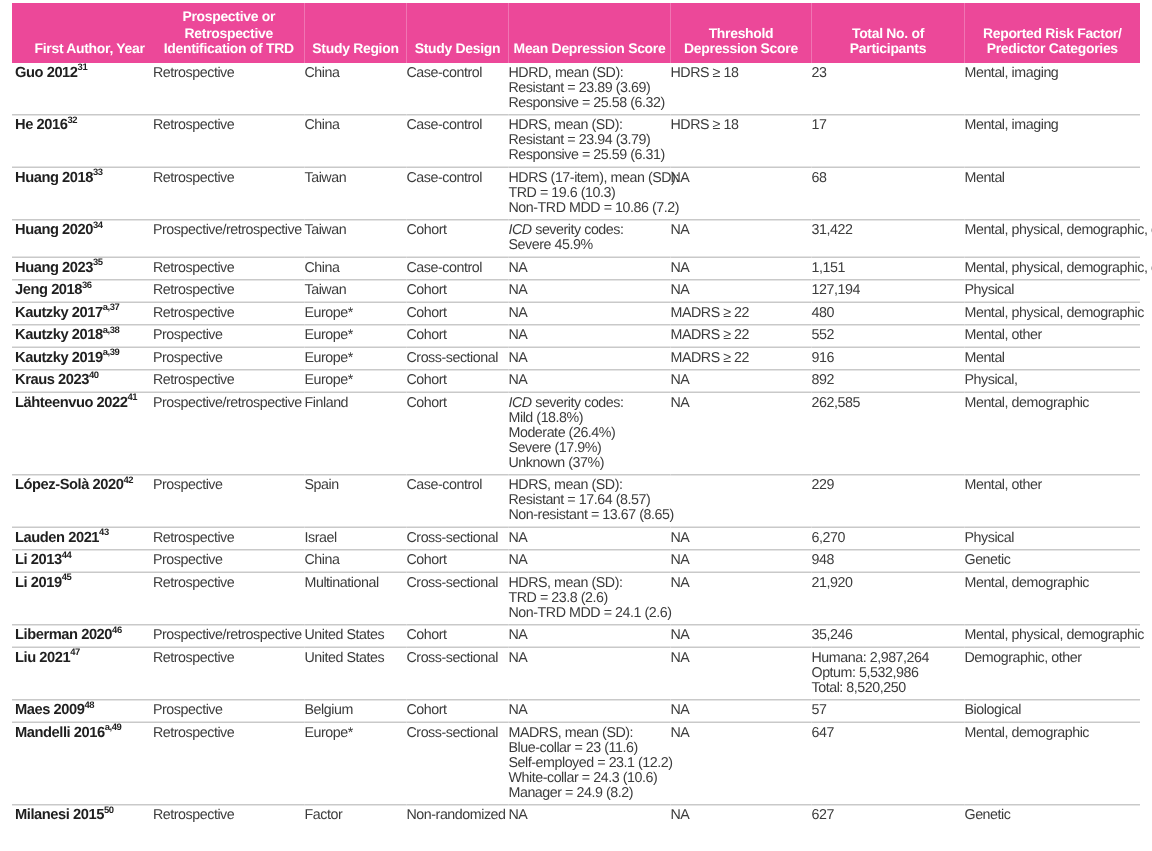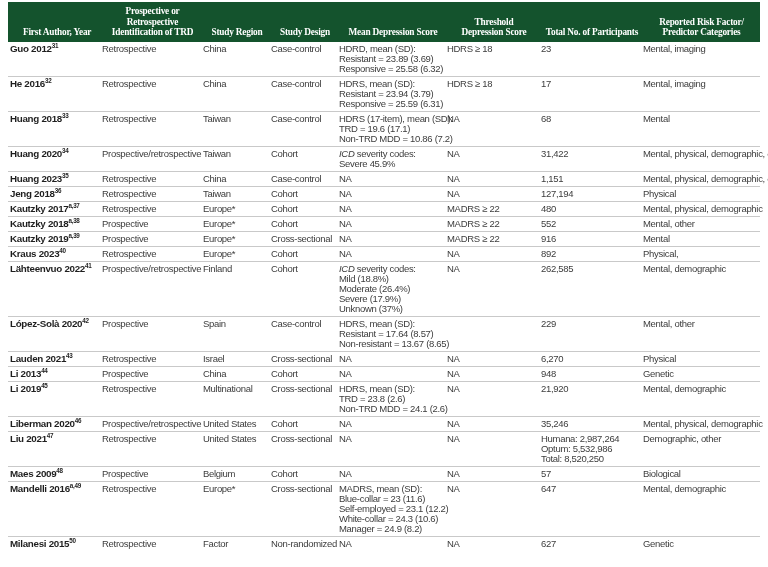--- a/index.html
+++ b/index.html
@@ -1,22 +1,22 @@
 <!DOCTYPE html>
 <html><head>
 <meta charset="utf-8">
 <style>
   html, body { margin:0; padding:0; background:#ffffff; }
   body { font-family:"Liberation Sans", sans-serif; width:768px; height:567px; overflow:hidden; }
   .page { padding:2px 8px 0 8px; }
   .page-title { font-size:13.5px; font-weight:bold; color:#1d5c8a; margin:2px 0 3px 0; letter-spacing:-0.2px; }
   table.data-table { border-collapse:collapse; table-layout:fixed; width:752px; }
-  thead th { background:#14532d; color:#ffffff; font-size:9.3px; font-weight:bold;
+  thead th { background:#ec4899; color:#ffffff; font-size:9.3px; font-weight:bold;
              vertical-align:bottom; text-align:center; padding:4px 2px 4px 2px;
-             line-height:10.5px; letter-spacing:-0.2px;font-family:Liberation Serif, serif; }
+             line-height:10.5px; letter-spacing:-0.2px; }
   thead th.col-left { text-align:left; padding-left:15px; }
   tbody td { vertical-align:top; font-size:9.5px; color:#3c3c3c; line-height:10px;
              padding:2px 4px 2px 0; letter-spacing:-0.3px; }
   tbody tr:not(:last-child) td { border-bottom:1px solid #c9c9c9; }
   tbody td.c-author { padding-left:2px; }
   .author { font-weight:bold; color:#1f1f1f; font-size:9.8px; letter-spacing:-0.3px; }
   sup.ref { font-size:6.3px; vertical-align:super; line-height:0; }
   .score-title { font-weight:normal; white-space:nowrap; }
   .score-title i { font-style:italic; }
   .line { white-space:nowrap; }
@@ -126,21 +126,21 @@
             <div class="line">Retrospective</div>
           </td>
           <td>
             <div class="line">Taiwan</div>
           </td>
           <td>
             <div class="line">Case-control</div>
           </td>
           <td>
             <div class="score-title">HDRS (17-item), mean (SD):</div>
-            <div class="line">TRD = 19.6 (17.1)</div>
+            <div class="line">TRD = 19.6 (10.3)</div>
             <div class="line">Non-TRD MDD = 10.86 (7.2)</div>
           </td>
           <td>
             <div class="line">NA</div>
           </td>
           <td>
             <div class="line">68</div>
           </td>
           <td>
             <div class="line">Mental</div>

